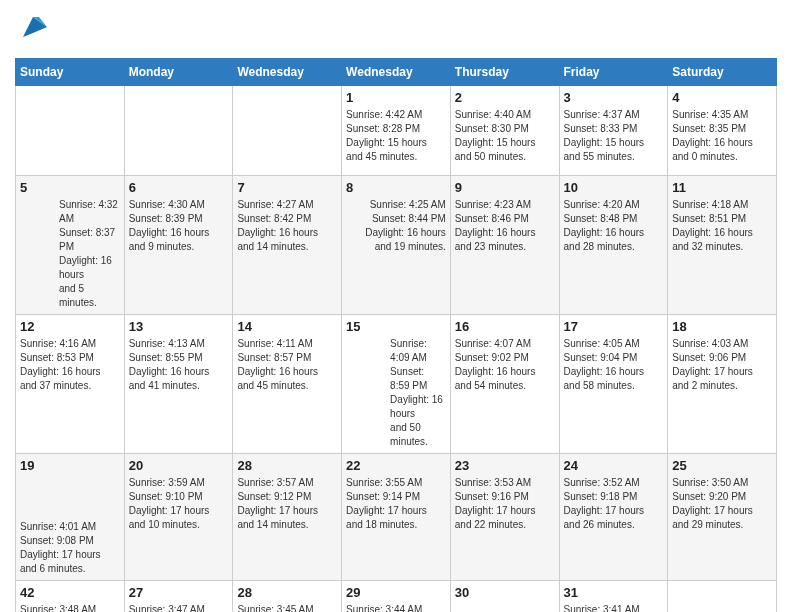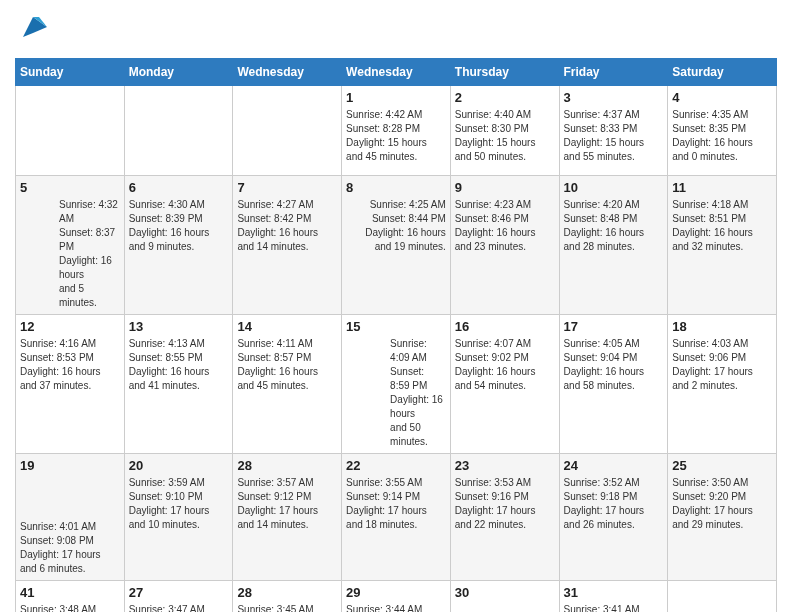--- a/index.html
+++ b/index.html
@@ -312,21 +312,21 @@
         <td>
           <div class="day-number">25</div>
           <div class="day-info" style="white-space: pre-line;">Sunrise: 3:50 AM
 Sunset: 9:20 PM
 Daylight: 17 hours
 and 29 minutes.</div>
         </td>
       </tr>
       <tr>
         <td>
-          <div class="day-number">41</div>
+          <div class="day-number">42</div>
           <div class="day-info" style="white-space: pre-line;">Sunrise: 3:48 AM
 Sunset: 9:22 PM
 Daylight: 17 hours
 and 33 minutes.</div>
         </td>
         <td>
           <div class="day-number">27</div>
           <div class="day-info" style="white-space: pre-line;">Sunrise: 3:47 AM
 Sunset: 9:23 PM
 Daylight: 17 hours

